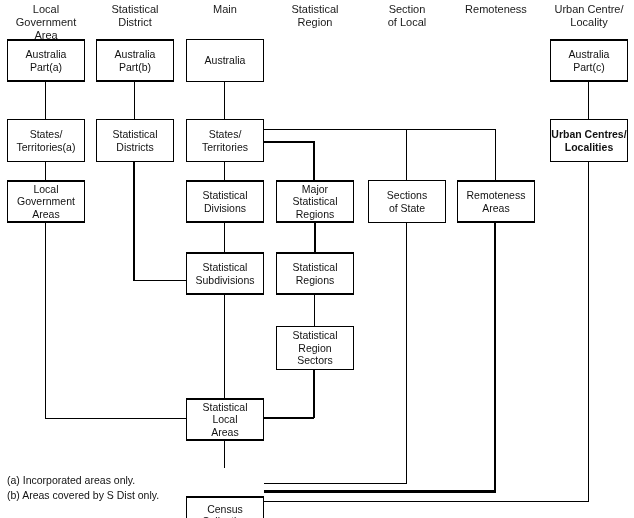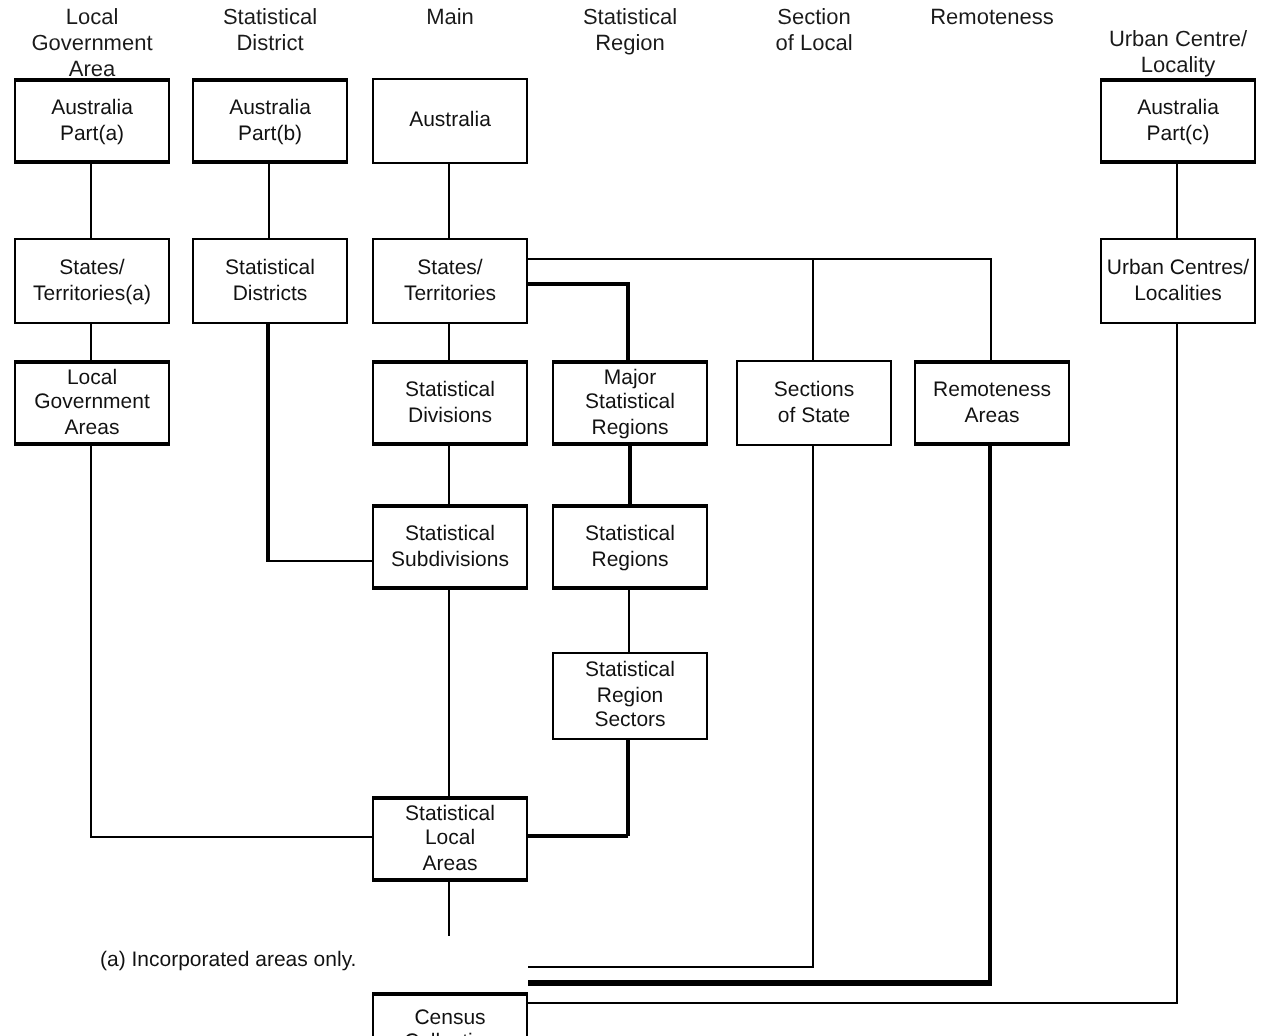--- a/index.html
+++ b/index.html
@@ -53,39 +53,38 @@
     background: #000000;
     z-index: 2;
   }
   .footnotes {
     position: absolute;
     left: 7px; top: 473px;
     font-size: 10.5px;
     line-height: 15px;
     color: #111111;
     z-index: 6;
-    margin-left: 43px;
   }
   .footnotes div { white-space: pre; }
 </style>
 </head>
 <body>
 
 <div id="canvas">
     <div class="col-header" style="left: 7px; top: 3px; width: 78px;">Local Government
 Area</div>
     <div class="col-header" style="left: 96px; top: 3px; width: 78px;">Statistical
 District</div>
     <div class="col-header center" style="left: 186px; top: 3px; width: 78px;">Main</div>
     <div class="col-header" style="left: 276px; top: 3px; width: 78px;">Statistical
 Region</div>
     <div class="col-header" style="left: 368px; top: 3px; width: 78px;">Section
 of Local</div>
     <div class="col-header center" style="left: 457px; top: 3px; width: 78px;">Remoteness</div>
-    <div class="col-header" style="left: 550px; top: 14px; width: 78px;">Urban Centre/
+    <div class="col-header" style="left: 550px; top: 3px; width: 78px;">Urban Centre/
 Locality</div>
     <div class="edge" style="left: 45px; top: 82px; width: 1px; height: 37px;"></div>
     <div class="edge" style="left: 45px; top: 162px; width: 1px; height: 18px;"></div>
     <div class="edge" style="left: 45px; top: 223px; width: 1px; height: 196px;"></div>
     <div class="edge" style="left: 45px; top: 418px; width: 142px; height: 1px;"></div>
     <div class="edge" style="left: 134px; top: 82px; width: 1px; height: 37px;"></div>
     <div class="edge" style="left: 133px; top: 162px; width: 2px; height: 119px;"></div>
     <div class="edge" style="left: 133px; top: 280px; width: 54px; height: 1px;"></div>
     <div class="edge" style="left: 224px; top: 82px; width: 1px; height: 37px;"></div>
     <div class="edge" style="left: 224px; top: 162px; width: 1px; height: 18px;"></div>
@@ -139,18 +138,19 @@
 Regions</div>
     <div class="node" style="left: 276px; top: 326px; width: 78px; height: 44px;">Statistical
 Region
 Sectors</div>
     <div class="node" style="left: 368px; top: 180px; width: 78px; height: 43px;">Sections
 of State</div>
     <div class="node heavy" style="left: 457px; top: 180px; width: 78px; height: 43px;">Remoteness
 Areas</div>
     <div class="node heavy" style="left: 550px; top: 39px; width: 78px; height: 43px;">Australia
 Part(c)</div>
-    <div class="node" style="left: 550px; top: 119px; width: 78px; height: 43px;">Urban Centres/
+    <div class="node" style="left: 550px; top: 119px; width: 78px; height: 43px; font-weight: bold;">Urban Centres/
 Localities</div>
     <div class="footnotes">
       <div>(a) Incorporated areas only.</div>
+      <div>(b) Areas covered by S Dist only.</div>
     </div>
   </div>
 
 </body></html>

